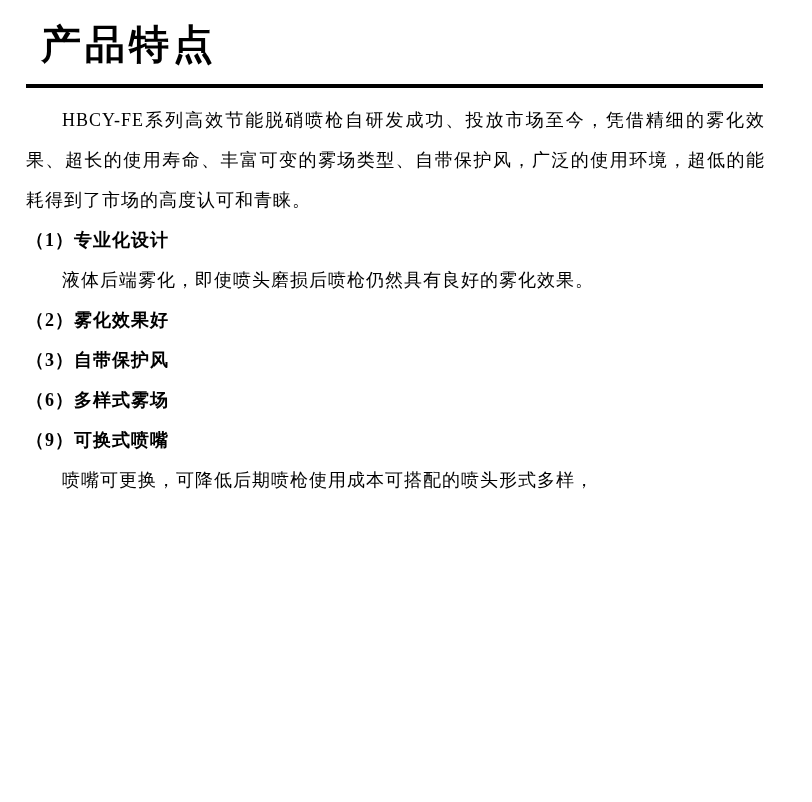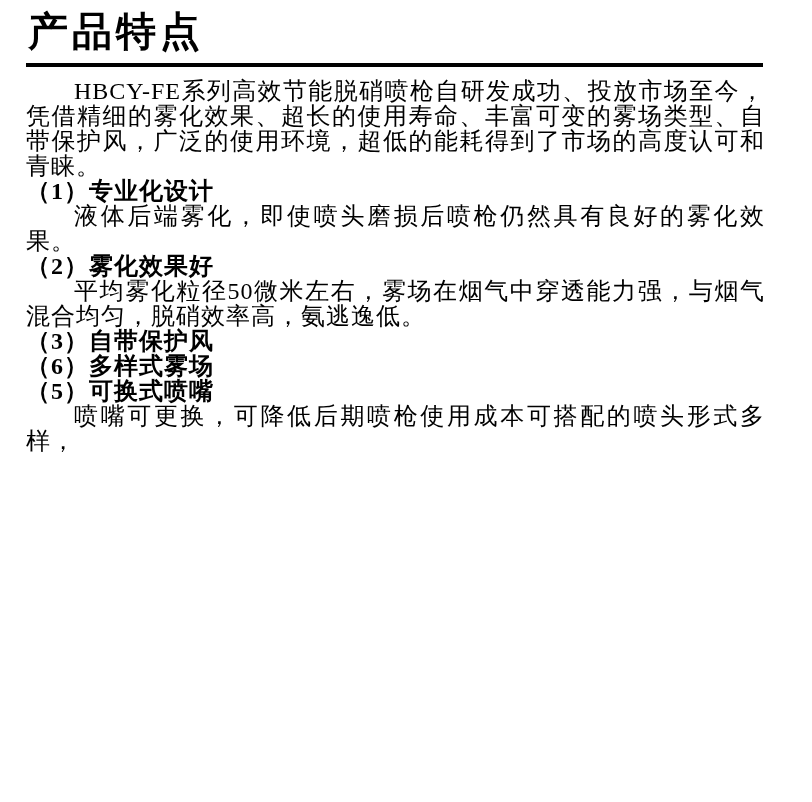--- a/index.html
+++ b/index.html
@@ -12,21 +12,21 @@
     width: 812px;
     height: 802px;
     background: #ffffff;
     color: #000000;
     font-family: "Liberation Serif", "DejaVu Serif", serif;
     overflow: hidden;
     box-sizing: border-box;
     padding: 6px 47px 0 26px;
   }
   .doc-title {
-    margin: 0;
+    margin: 13px;
     padding-left: 2px;
     font-size: 40px;
     font-weight: 600;
     letter-spacing: 4px;
     line-height: 52px;
     color: #000000;
     white-space: nowrap;
   }
   .title-rule {
     height: 4px;
@@ -34,22 +34,22 @@
     border: none;
     margin: 5px 0 0 0;
     width: 737px;
   }
   .content {
     margin-top: 12px;
     width: 739px;
   }
   .content p {
     margin: 0;
-    font-size: 24px;
-    line-height: 25px;
+    font-size: 18px;
+    line-height: 40px;
     text-align: justify;
     text-justify: inter-ideograph;
     letter-spacing: 1px;
   }
   .para {
     text-indent: 2em;
   }
   .heading {
     text-indent: 0;
     font-weight: bold;
@@ -68,26 +68,25 @@
 
     <p class="para">HBCY-FE系列高效节能脱硝喷枪自研发成功、投放市场至今，凭借精细的雾化效果、超长的使用寿命、丰富可变的雾场类型、自带保护风，广泛的使用环境，超低的能耗得到了市场的高度认可和青睐。</p>
 
 
     <p class="heading">（1）专业化设计</p>
 
     <p class="para">液体后端雾化，即使喷头磨损后喷枪仍然具有良好的雾化效果。</p>
 
     <p class="heading">（2）雾化效果好</p>
 
-    <p class="para">平均雾化粒径50微米左右，雾场在烟气中穿透能力强，与烟气混合均匀，脱硝效率高，氨逃逸低。</p>
 
     <p class="heading">（3）自带保护风</p>
 
 
     <p class="heading">（6）多样式雾场</p>
 
 
-    <p class="heading">（5）可换式喷嘴</p>
+    <p class="heading">（9）可换式喷嘴</p>
 
     <p class="para">喷嘴可更换，可降低后期喷枪使用成本可搭配的喷头形式多样，</p>
 
   </div>
 </div>
 
 </body></html>

